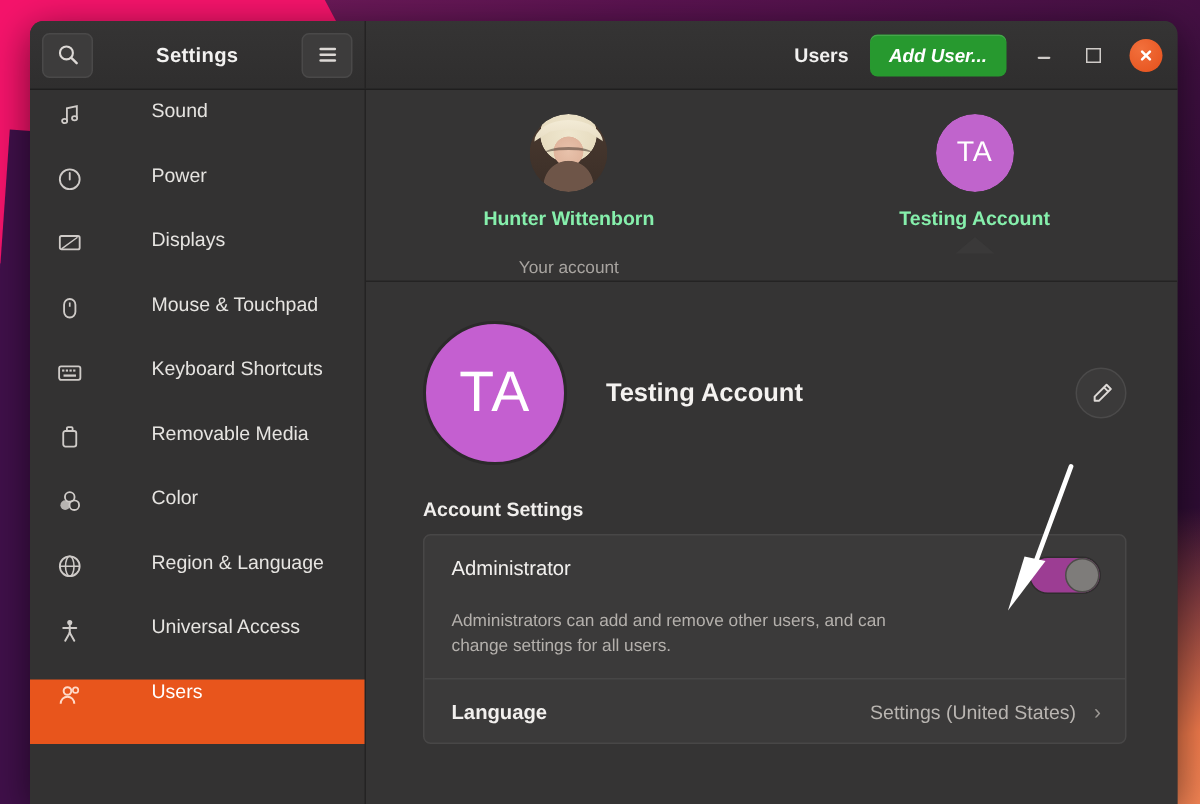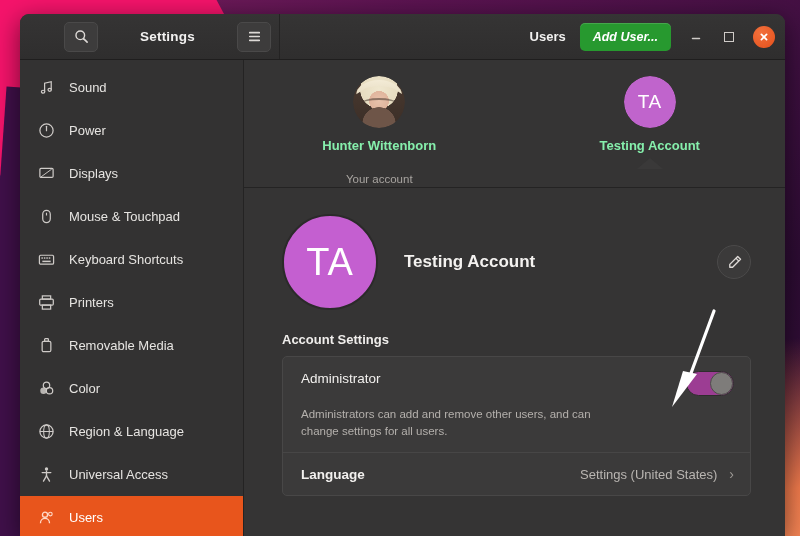--- a/index.html
+++ b/index.html
@@ -44,21 +44,20 @@
     box-shadow:0 6px 26px rgba(0,0,0,.55);
   }
 
   
   .headerbar{
     height:46px;
     background:linear-gradient(#353434,#2f2e2e);
     border-bottom:1px solid #1f1e1e;
     display:flex; align-items:center;
     position:relative;
-    padding-left:36px;
   }
   .hb-left{
     width:224px; height:100%;
     display:flex; align-items:center;
     border-right:1px solid #242323;
     padding:0 8px;
     flex:0 0 224px;
   }
   .hb-right{
     flex:1; height:100%;
@@ -105,24 +104,25 @@
   
   .wbody{ display:flex; height:476px; }
 
   .sidebar{
     width:224px; flex:0 0 224px;
     background:#333232;
     border-right:1px solid #242323;
     padding-top:6px;
   }
   .sb-item{
-    display:flex; align-items:center;
+    display:flex; align-items:flex-start;
     height:43px; padding:0 14px 0 16px;
     color:#e6e4e1; font-size:13px;
     cursor:pointer;
+    gap:32px;
   }
   .sb-item .ico{
     width:20px; height:20px; margin-right:13px;
     display:flex; align-items:center; justify-content:center;
     color:#cfcbc8; flex:0 0 20px;
   }
   .sb-item.active{ background:#e8551c; color:#ffffff; }
   .sb-item.active .ico{ color:#ffd9c7; }
 
   
@@ -350,30 +350,20 @@
               <rect x="3.6" y="6.7" width="1.6" height="1.5" fill="currentColor"></rect>
               <rect x="6.2" y="6.7" width="1.6" height="1.5" fill="currentColor"></rect>
               <rect x="8.8" y="6.7" width="1.6" height="1.5" fill="currentColor"></rect>
               <rect x="11.4" y="6.7" width="1.6" height="1.5" fill="currentColor"></rect>
               <rect x="4.6" y="10.2" width="8.8" height="1.6" fill="currentColor"></rect>
             </svg>
         </span>
         <span>Keyboard Shortcuts</span>
       </div>
 
-      <div class="sb-item">
-        <span class="ico">
-          <svg width="17" height="17" viewBox="0 0 18 18">
-              <rect x="4.6" y="2" width="8.8" height="3.4" fill="none" stroke="currentColor" stroke-width="1.3"></rect>
-              <rect x="1.8" y="5.4" width="14.4" height="6.3" rx="1.2" fill="none" stroke="currentColor" stroke-width="1.3"></rect>
-              <rect x="4.6" y="11.7" width="8.8" height="4.3" fill="none" stroke="currentColor" stroke-width="1.3"></rect>
-            </svg>
-        </span>
-        <span>Printers</span>
-      </div>
 
       <div class="sb-item">
         <span class="ico">
           <svg width="17" height="17" viewBox="0 0 18 18">
               <rect x="4.4" y="4.6" width="9.2" height="11" rx="1.6" fill="none" stroke="currentColor" stroke-width="1.3"></rect>
               <rect x="7" y="1.8" width="4" height="2.8" rx=".8" fill="none" stroke="currentColor" stroke-width="1.3"></rect>
             </svg>
         </span>
         <span>Removable Media</span>
       </div>

